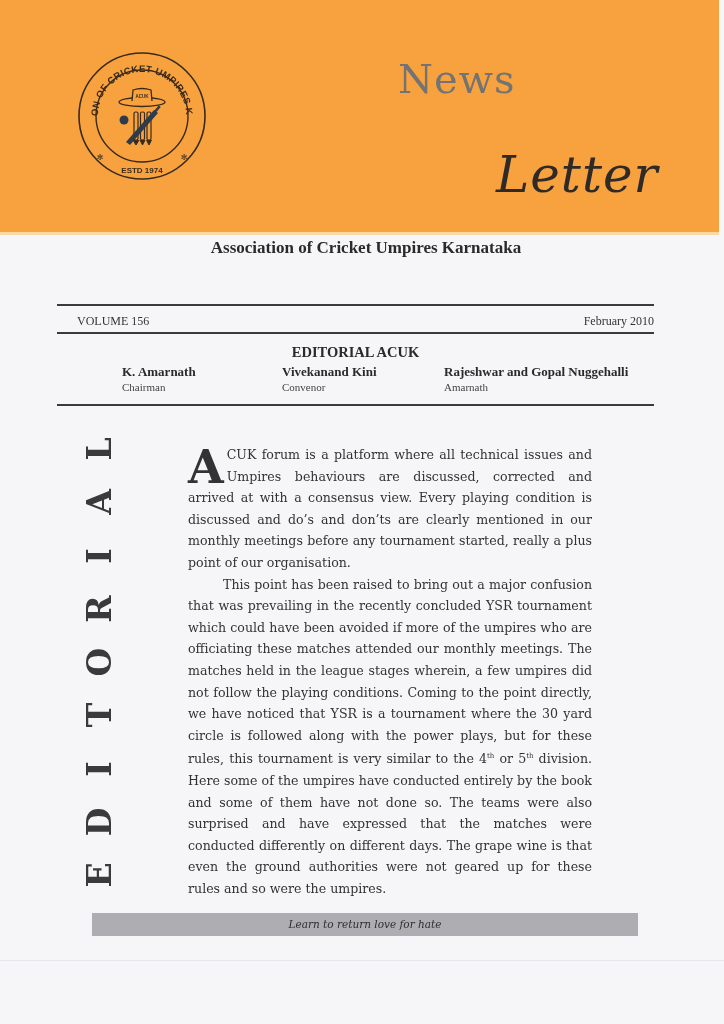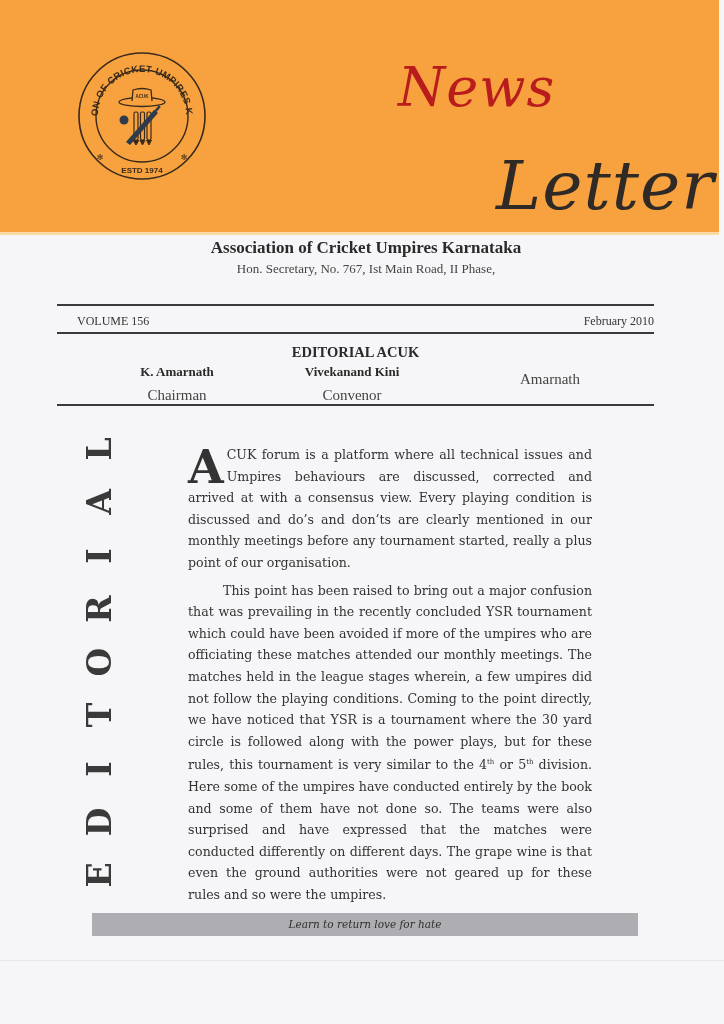--- a/index.html
+++ b/index.html
@@ -15,27 +15,27 @@
   }
   .header-band-edge {
     position: absolute; left: 0; top: 232px; width: 719px; height: 3px;
     background: #fbd9a6;
   }
   .logo {
     position: absolute; left: 76px; top: 50px; width: 132px; height: 132px;
   }
   .title-news {
     position: absolute; left: 398px; top: 56px;
-    font-family: "DejaVu Serif", serif; font-style: italic;
-    font-size: 54px; color: #b91c1c; letter-spacing: 1px;
+    font-family: "DejaVu Serif", serif; 
+    font-size: 40px; color: #737373; letter-spacing: 1px;
   }
   .title-letter {
     position: absolute; left: 496px; top: 146px;
     font-family: "DejaVu Serif", serif; font-style: italic;
-    font-size: 68px; color: #2f2a26; letter-spacing: 1px;
+    font-size: 50px; color: #2f2a26; letter-spacing: 1px;
   }
   .org-block {
     position: absolute; left: 0; top: 238px; width: 724px; text-align: center;
   }
   .org-name {
     font-family: "Liberation Serif", serif; font-weight: bold;
     font-size: 17px; color: #2a2a2a; margin-left: 8px;
   }
   .org-addr {
     font-size: 13px; color: #444; line-height: 17px; margin-left: 8px;
@@ -45,39 +45,39 @@
   }
   .vol-row {
     position: absolute; left: 57px; top: 314px; width: 597px; font-size: 12px; color: #333;
   }
   .vol-row .left { position: absolute; left: 20px; top: 0; font-family: Liberation Serif, serif; }
   .vol-row .right { position: absolute; right: 0; top: 0; }
   .board-title {
     position: absolute; left: 57px; top: 344px; width: 597px; text-align: center;
     font-weight: bold; font-size: 14.5px; color: #2a2a2a;
   }
-  .board-member { position: absolute; top: 364px; text-align: center; }
+  .board-member { position: absolute; top: 364px; }
   .board-member .name { font-weight: bold; font-size: 13px; color: #2a2a2a; display: block; }
-  .board-member .role { font-size: 15px; color: #444; display: block; margin-top: 7px; }
+  .board-member .role { font-size: 11px; color: #444; display: block; margin-top: 1px; }
   .vertical-word {
     position: absolute; left: 82px; top: 432px; width: 36px; height: 460px;
     display: flex; flex-direction: column-reverse; justify-content: space-between; align-items: center;
   }
   .vertical-word span {
     display: block; transform: rotate(-90deg);
     font-family: "DejaVu Serif", serif; font-weight: bold; font-size: 33px;
     color: #3a3a3a; line-height: 34px;
   }
   .body-text {
     position: absolute; left: 188px; top: 444px; width: 404px;
     font-family: "DejaVu Serif", serif; font-size: 12.6px; line-height: 21.6px;
     color: #333; text-align: justify;
   }
   .body-text p { margin: 0; }
-  .body-text p + p { text-indent: 35px; margin-top: 6px; }
+  .body-text p + p { text-indent: 35px; }
   .dropcap {
     float: left; font-family: "DejaVu Serif", serif; font-weight: bold;
     font-size: 46px; line-height: 38px; margin: 4px 3px 0 0; color: #333;
   }
   .footer-band {
     position: absolute; left: 92px; top: 913px; width: 546px; height: 23px;
     background: #aeadb2; text-align: center;
   }
   .footer-band span {
     font-family: "DejaVu Serif", serif; font-style: italic; font-size: 10.5px;
@@ -121,40 +121,40 @@
 
     <circle cx="48" cy="70" r="4.5" fill="#2f3b4a"></circle>
   </svg>
 </div>
 
 <div class="title-news">News</div>
 <div class="title-letter">Letter</div>
 
 <div class="org-block">
   <div class="org-name">Association of Cricket Umpires Karnataka</div>
-  <div class="org-addr" style="margin-top:2px;">Hon. Secretary, No. 767, Ist  Main Road, II Phase,</div>
 </div>
 
 <div class="rule" style="top:304px;"></div>
 <div class="vol-row">
   <span class="left">VOLUME 156</span>
   <span class="right">February 2010</span>
 </div>
 <div class="rule" style="top:332px;"></div>
 
 <div class="board-title">EDITORIAL ACUK</div>
 <div class="board-member" style="left:122px; width:110px;">
   <span class="name">K. Amarnath</span>
   <span class="role">Chairman</span>
 </div>
 <div class="board-member" style="left:282px; width:140px;">
   <span class="name">Vivekanand Kini</span>
   <span class="role">Convenor</span>
 </div>
 <div class="board-member" style="left:444px; width:212px;">
+  <span class="name">Rajeshwar and Gopal Nuggehalli</span>
   <span class="role">Amarnath</span>
 </div>
 <div class="rule" style="top:404px;"></div>
 
 <div class="vertical-word">
   <span>E</span>
   <span>D</span>
   <span>I</span>
   <span>T</span>
   <span>O</span>

